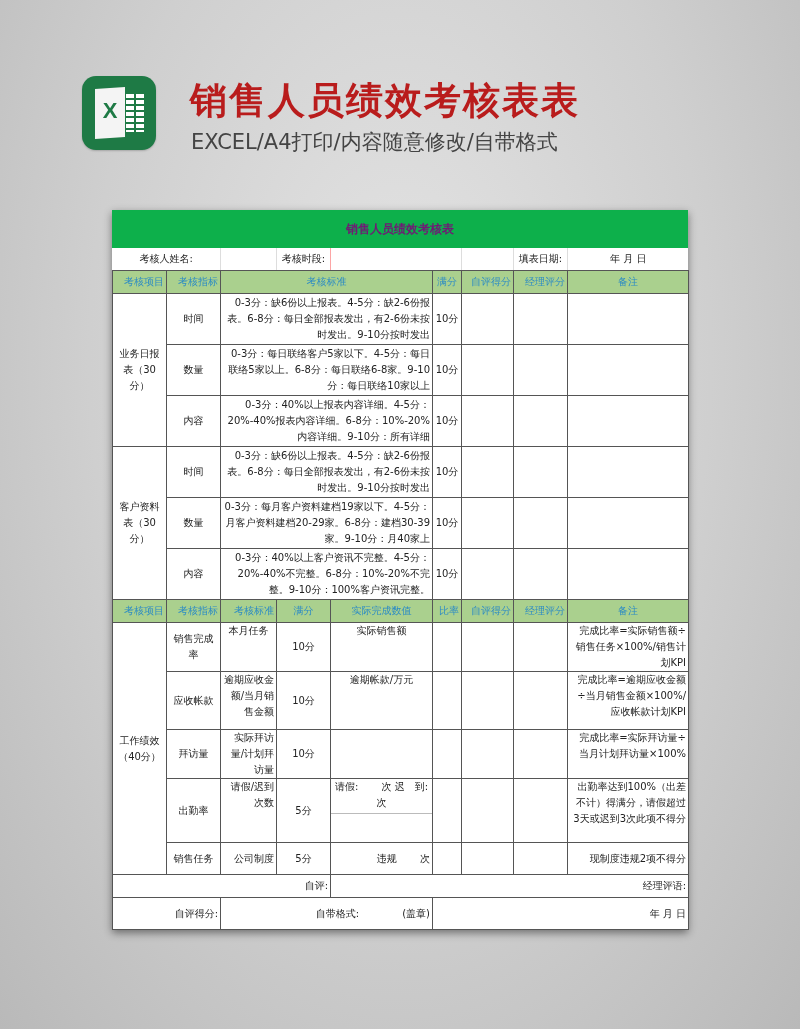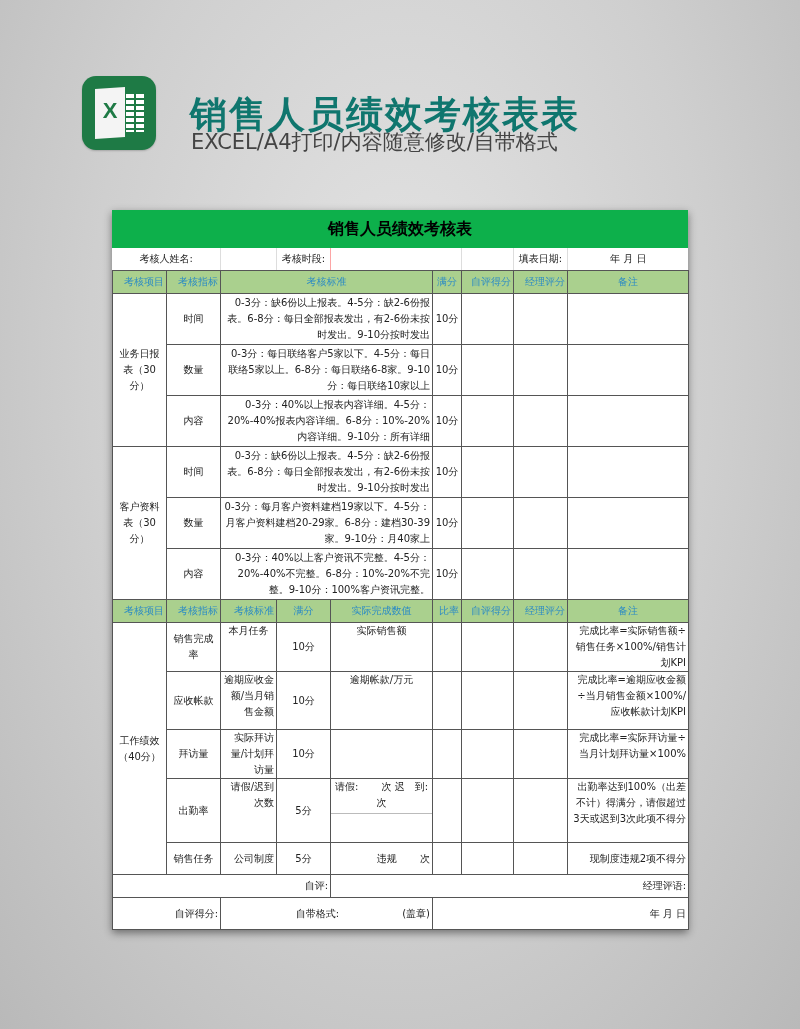--- a/index.html
+++ b/index.html
@@ -2,24 +2,24 @@
 <html><head>
 <meta charset="utf-8">
 <style>
   html,body{margin:0;padding:0;}
   body{width:800px;height:1029px;background:radial-gradient(ellipse at 50% 35%,#e4e4e4 0%,#cfcfcf 55%,#b9b9b9 100%);font-family:"DejaVu Sans","Liberation Sans",sans-serif;position:relative;overflow:hidden;}
   .logo{position:absolute;left:82px;top:76px;width:74px;height:74px;border-radius:14px;background:#1e7a45;box-shadow:0 1px 2px rgba(0,0,0,.2);}
   .logo .page{position:absolute;left:13px;top:12px;width:30px;height:50px;background:#f4f4f4;transform:skewY(-4deg);}
   .logo .x{position:absolute;left:13px;top:22px;width:30px;text-align:center;color:#1e7a45;font:bold 22px "Liberation Sans",sans-serif;}
   .logo .grid{position:absolute;left:44px;top:18px;width:18px;height:38px;background:repeating-linear-gradient(#fff 0 4px,transparent 4px 6px);}
   .logo .grid:after{content:"";position:absolute;left:8px;top:0;width:2px;height:38px;background:#1e7a45;}
-  .main-title{position:absolute;left:190px;top:90px;font-size:37px;font-weight:bold;color:#0f766e;letter-spacing:2px;}
+  .main-title{position:absolute;left:190px;top:76px;font-size:37px;font-weight:bold;color:#b91c1c;letter-spacing:2px;}
   .sub-title{position:absolute;left:191px;top:128px;font-size:21px;color:#444;}
   .sheet{position:absolute;left:112px;top:210px;width:576px;background:#fff;box-shadow:0 3px 8px rgba(0,0,0,.45);}
-  .banner{height:38px;background:#0db04b;color:#000000;font-size:16px;font-weight:bold;text-align:center;line-height:38px;}
+  .banner{height:38px;background:#0db04b;color:#701a75;font-size:12px;font-weight:bold;text-align:center;line-height:38px;}
   table{border-collapse:collapse;width:576px;table-layout:fixed;font-size:10px;color:#222;}
   td{border:1px solid #555;padding:0 2px;vertical-align:middle;line-height:16px;overflow:hidden;}
   td.c{text-align:center;}
   td.l{text-align:right;}
   td.top{vertical-align:top;}
   tr.hdr td{background:#aad08e;color:#2d8cc4;height:22px;}
   .meta td{border-top:none;border-bottom:1px solid #555;height:22px;}
   .inner-split{border-bottom:1px solid #bbb;padding-bottom:2px;margin:0 -2px;padding-left:2px;padding-right:2px;}
 </style>
 </head>
@@ -187,19 +187,19 @@
     </tr>
 
     <tr style="height:23px">
       <td colspan="4" class="l">自评:</td>
       <td colspan="5" class="l">经理评语:</td>
     </tr>
     <tr style="height:32px">
       <td colspan="2" class="l">自评得分:</td>
       <td colspan="3" class="l">
         <span>自带格式:</span>
-        <span style="margin-left:60px">(盖章)</span>
+        <span style="margin-left:40px">(盖章)</span>
       </td>
       <td colspan="4" class="l" style="padding-left:18px">年   月   日</td>
     </tr>
   </tbody>
     </table>
 </div>
 
 </body></html>

